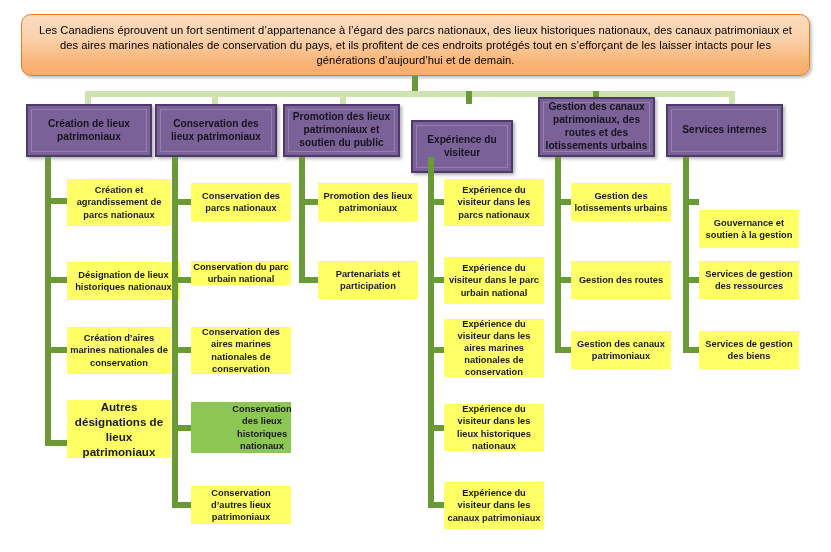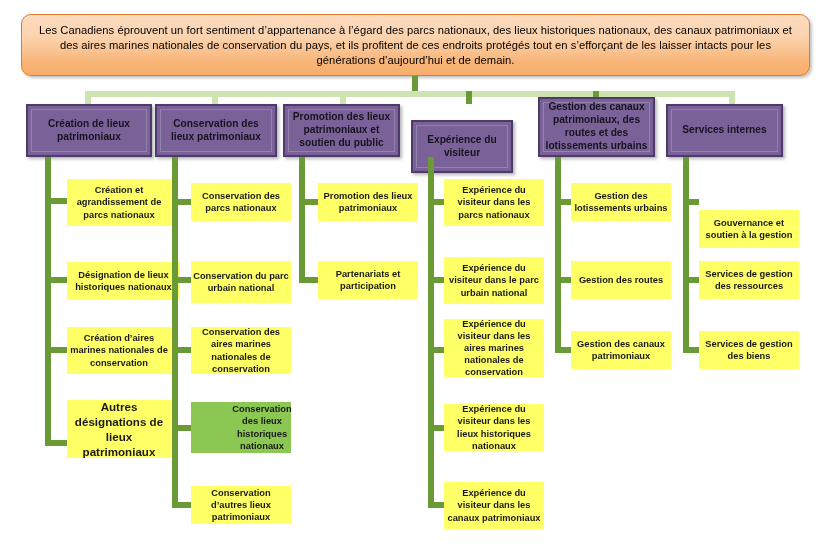--- a/index.html
+++ b/index.html
@@ -160,21 +160,21 @@
   <div class="conn" style="left:172px; top:157px; width:6px; height:351px;"></div>
   <div class="conn" style="left:172px; top:199px; width:19px; height:6px;"></div>
   <div class="conn" style="left:172px; top:277px; width:19px; height:6px;"></div>
   <div class="conn" style="left:172px; top:347px; width:19px; height:6px;"></div>
   <div class="conn" style="left:172px; top:425px; width:19px; height:6px;"></div>
   <div class="conn" style="left:172px; top:502px; width:19px; height:6px;"></div>
 
   <div class="sub-box" style="left:191px; top:183px; width:100px; height:38px;">
     <div class="sub-label">Conservation des parcs nationaux</div>
   </div>
-  <div class="sub-box" style="left:191px; top:261px; width:100px; height:42px;">
+  <div class="sub-box" style="left:191px; top:261px; width:100px; height:24px;">
     <div class="sub-label">Conservation du parc urbain national</div>
   </div>
   <div class="sub-box" style="left:191px; top:327px; width:100px; height:47px;">
     <div class="sub-label">Conservation des aires marines nationales de conservation</div>
   </div>
   <div class="sub-box highlight" style="left:191px; top:402px; width:100px; height:51px;">
     <div class="sub-label">Conservation des lieux historiques nationaux</div>
   </div>
   <div class="sub-box" style="left:191px; top:486px; width:100px; height:38px;">
     <div class="sub-label">Conservation d’autres lieux patrimoniaux</div>

